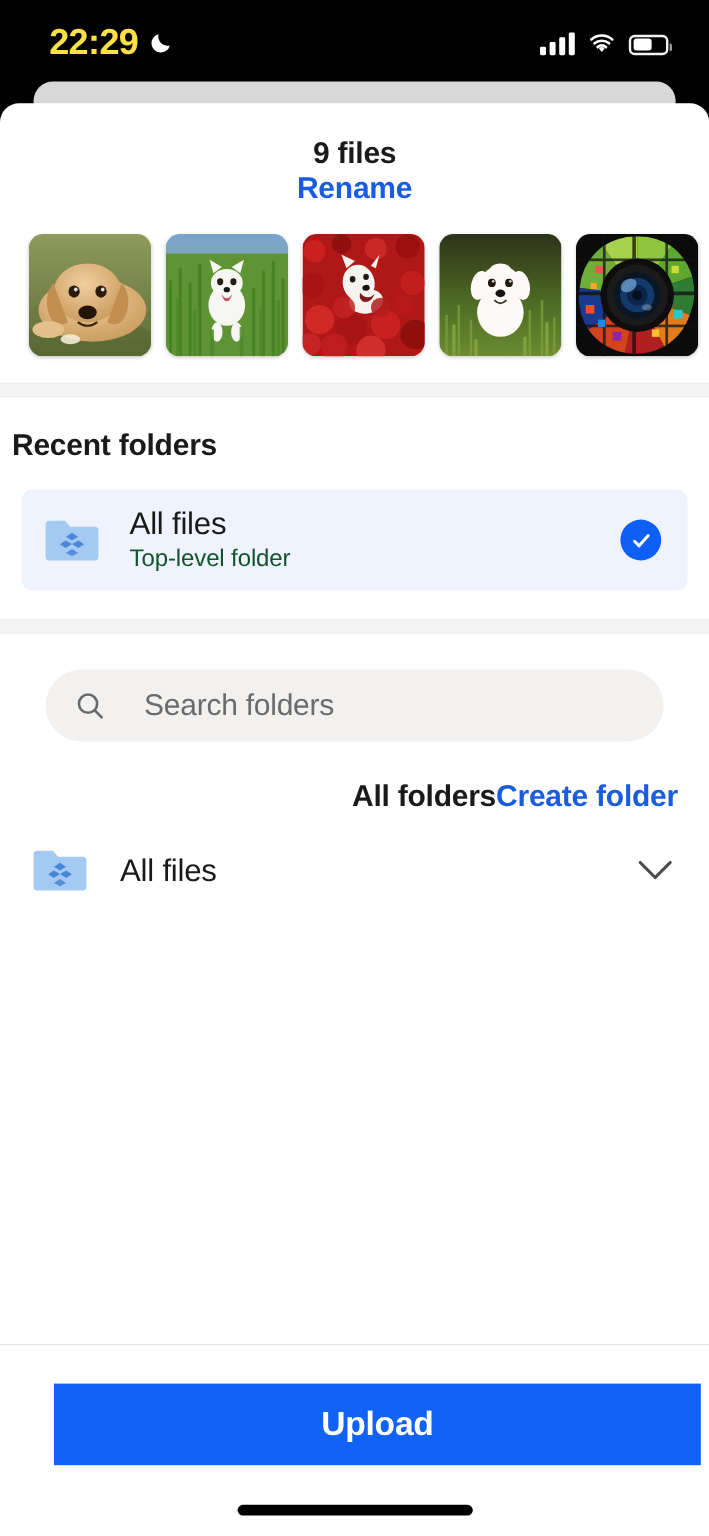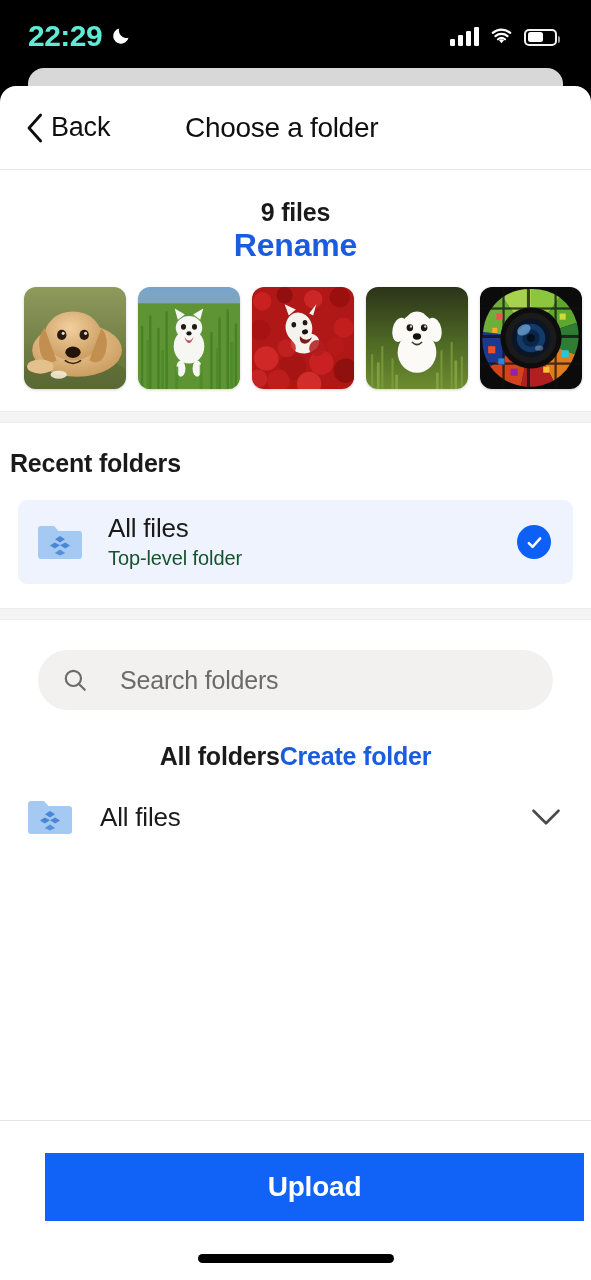--- a/index.html
+++ b/index.html
@@ -8,21 +8,21 @@
     background:#000;
     font-family:"Liberation Sans", sans-serif;
     overflow:hidden;
   }
   #screen { position:relative; width:591px; height:1280px; background:#000; }
 
   
   .statusbar {
     position:absolute; top:0; left:0; width:591px; height:72px;
     display:flex; align-items:center; justify-content:space-between;
-    padding:0 34px 0 28px; color:#5eead4;
+    padding:0 34px 0 41px; color:#fde047;
   }
   .sb-left { display:flex; align-items:center; gap:9px; }
   .sb-time { font-size:30px; font-weight:700; letter-spacing:-0.5px; }
   .sb-moon { width:20px; height:20px; display:block; }
   .sb-right { display:flex; align-items:flex-end; gap:10px; }
   .bars { display:flex; align-items:flex-end; gap:3px; height:19px; }
   .bars i { display:block; width:5px; background:#fff; border-radius:1.2px; }
   .bars i:nth-child(1){height:7px;} .bars i:nth-child(2){height:11px;}
   .bars i:nth-child(3){height:15px;} .bars i:nth-child(4){height:19px;}
   .wifi { width:25px; height:19px; display:block; }
@@ -58,21 +58,21 @@
     font-size:28px; color:#0f0f0f; letter-spacing:-0.3px;
   }
 
   
   .files-head {
     display:flex; align-items:center; justify-content:space-between;
     padding:28px 26px 0 26px;
     flex-direction:column;
   }
   .files-count { font-size:25px; font-weight:700; color:#1a1a1a; letter-spacing:-0.2px; }
-  .rename-link { font-size:32px; font-weight:700; color:#1a5ce0; letter-spacing:-0.2px; cursor:pointer; }
+  .rename-link { font-size:25px; font-weight:700; color:#1a5ce0; letter-spacing:-0.2px; cursor:pointer; }
 
   
   .thumbs { display:flex; gap:12px; padding:23px 0 0 24px; }
   .thumb {
     width:102px; height:102px; border-radius:12px; overflow:hidden;
     position:relative; flex:0 0 auto;
     box-shadow:0 1px 3px rgba(0,0,0,.18);
   }
   .thumb svg { display:block; width:100%; height:100%; }
 
@@ -106,21 +106,21 @@
   }
   .search-ico { width:26px; height:26px; display:block; flex:0 0 auto; }
   .search-input {
     border:0; outline:0; background:transparent; font-size:25px; color:#3c3c3c;
     font-family:"Liberation Sans", sans-serif; width:100%; letter-spacing:-0.2px;margin-left:16px;
   }
   .search-input::placeholder { color:#6b6b6b; opacity:1; }
 
   
   .folders-head {
-    display:flex; align-items:center; justify-content:center;
+    display:flex; align-items:center; justify-content:flex-end;
     padding:32px 26px 0 26px;
   }
   .create-link { font-size:25px; font-weight:700; color:#1a5ce0; letter-spacing:-0.2px; cursor:pointer; }
   .folder-row {
     display:flex; align-items:center; padding:26px 30px 0 26px; cursor:pointer;
   }
   .folder-row .folder-ico { width:48px; height:40px; }
   .folder-row-label { margin-left:26px; flex:1; font-size:26px; color:#1a1a1a; letter-spacing:-0.2px; }
   .chev-down { width:30px; height:18px; display:block; flex:0 0 auto; cursor:pointer; }
 
@@ -167,29 +167,20 @@
       <span class="batt">
           <i></i>
         </span>
     </div>
   </div>
 
   <div class="sheet-behind"></div>
 
   <div class="sheet">
 
-    <div class="navbar">
-      <div class="back-btn">
-        <svg class="chev-left" viewBox="0 0 12 22">
-          <path d="M10.5 1.5L2 11l8.5 9.5" stroke="#0f0f0f" stroke-width="2.1" fill="none" stroke-linecap="round" stroke-linejoin="round"></path>
-        </svg>
-        <span class="back-label">Back</span>
-      </div>
-      <div class="nav-title">Choose a folder</div>
-    </div>
 
     <div class="files-head">
       <span class="files-count">9 files</span>
       <span class="rename-link">Rename</span>
     </div>
 
     <div class="thumbs">
 
       <div class="thumb">
         <svg viewBox="0 0 100 100" preserveAspectRatio="xMidYMid slice">

